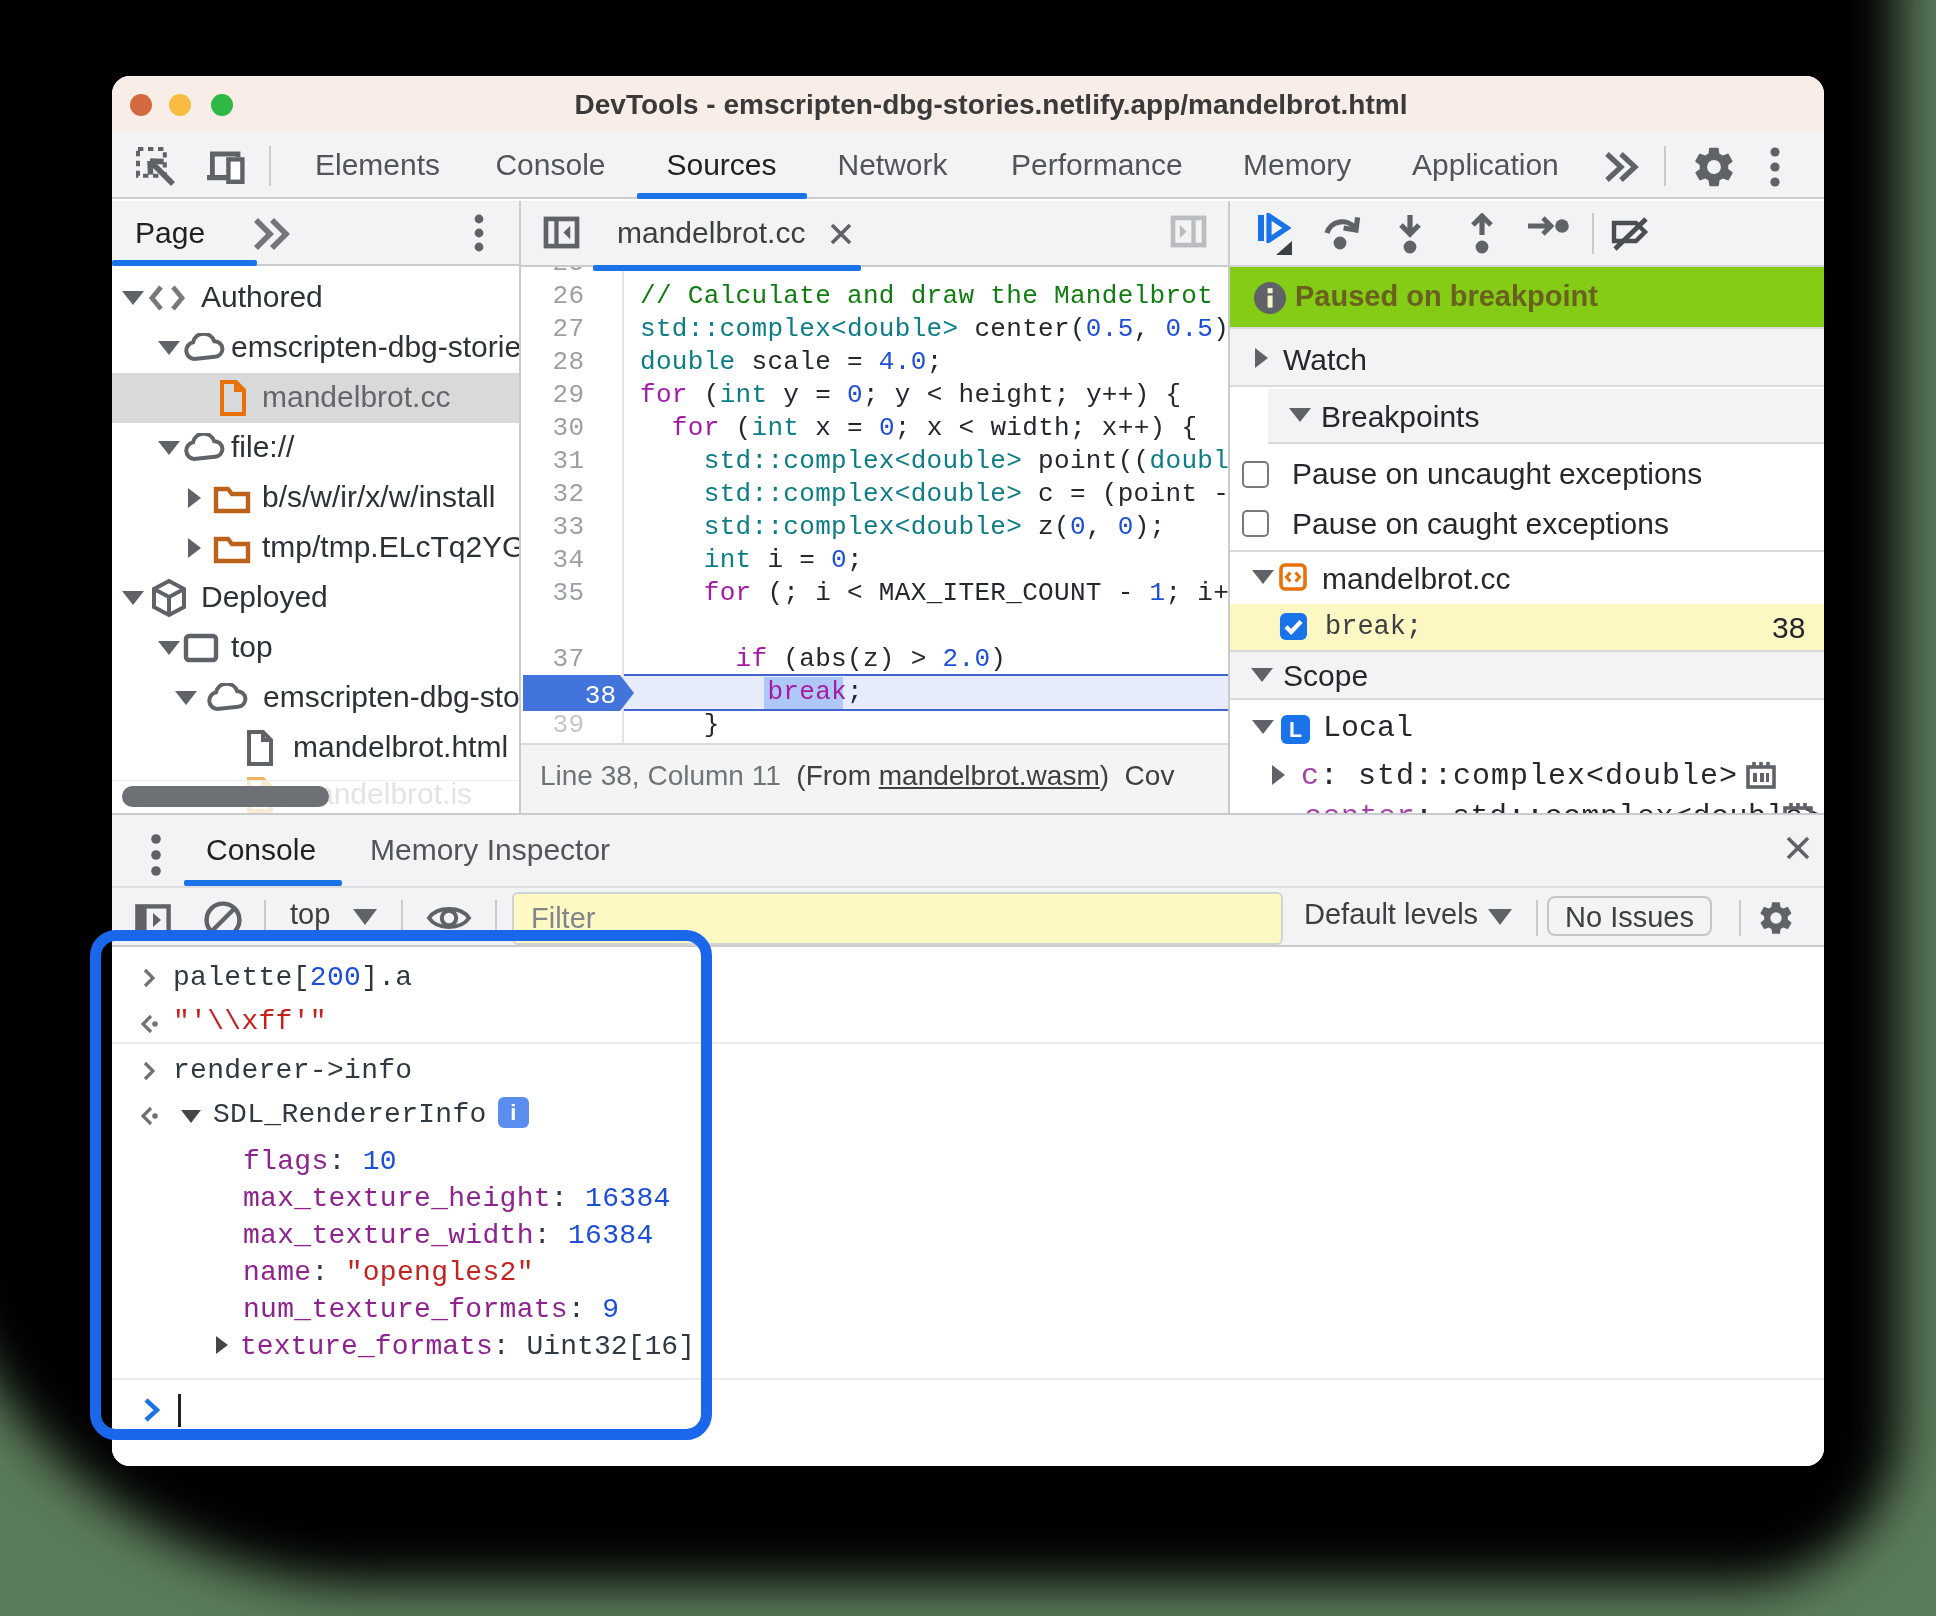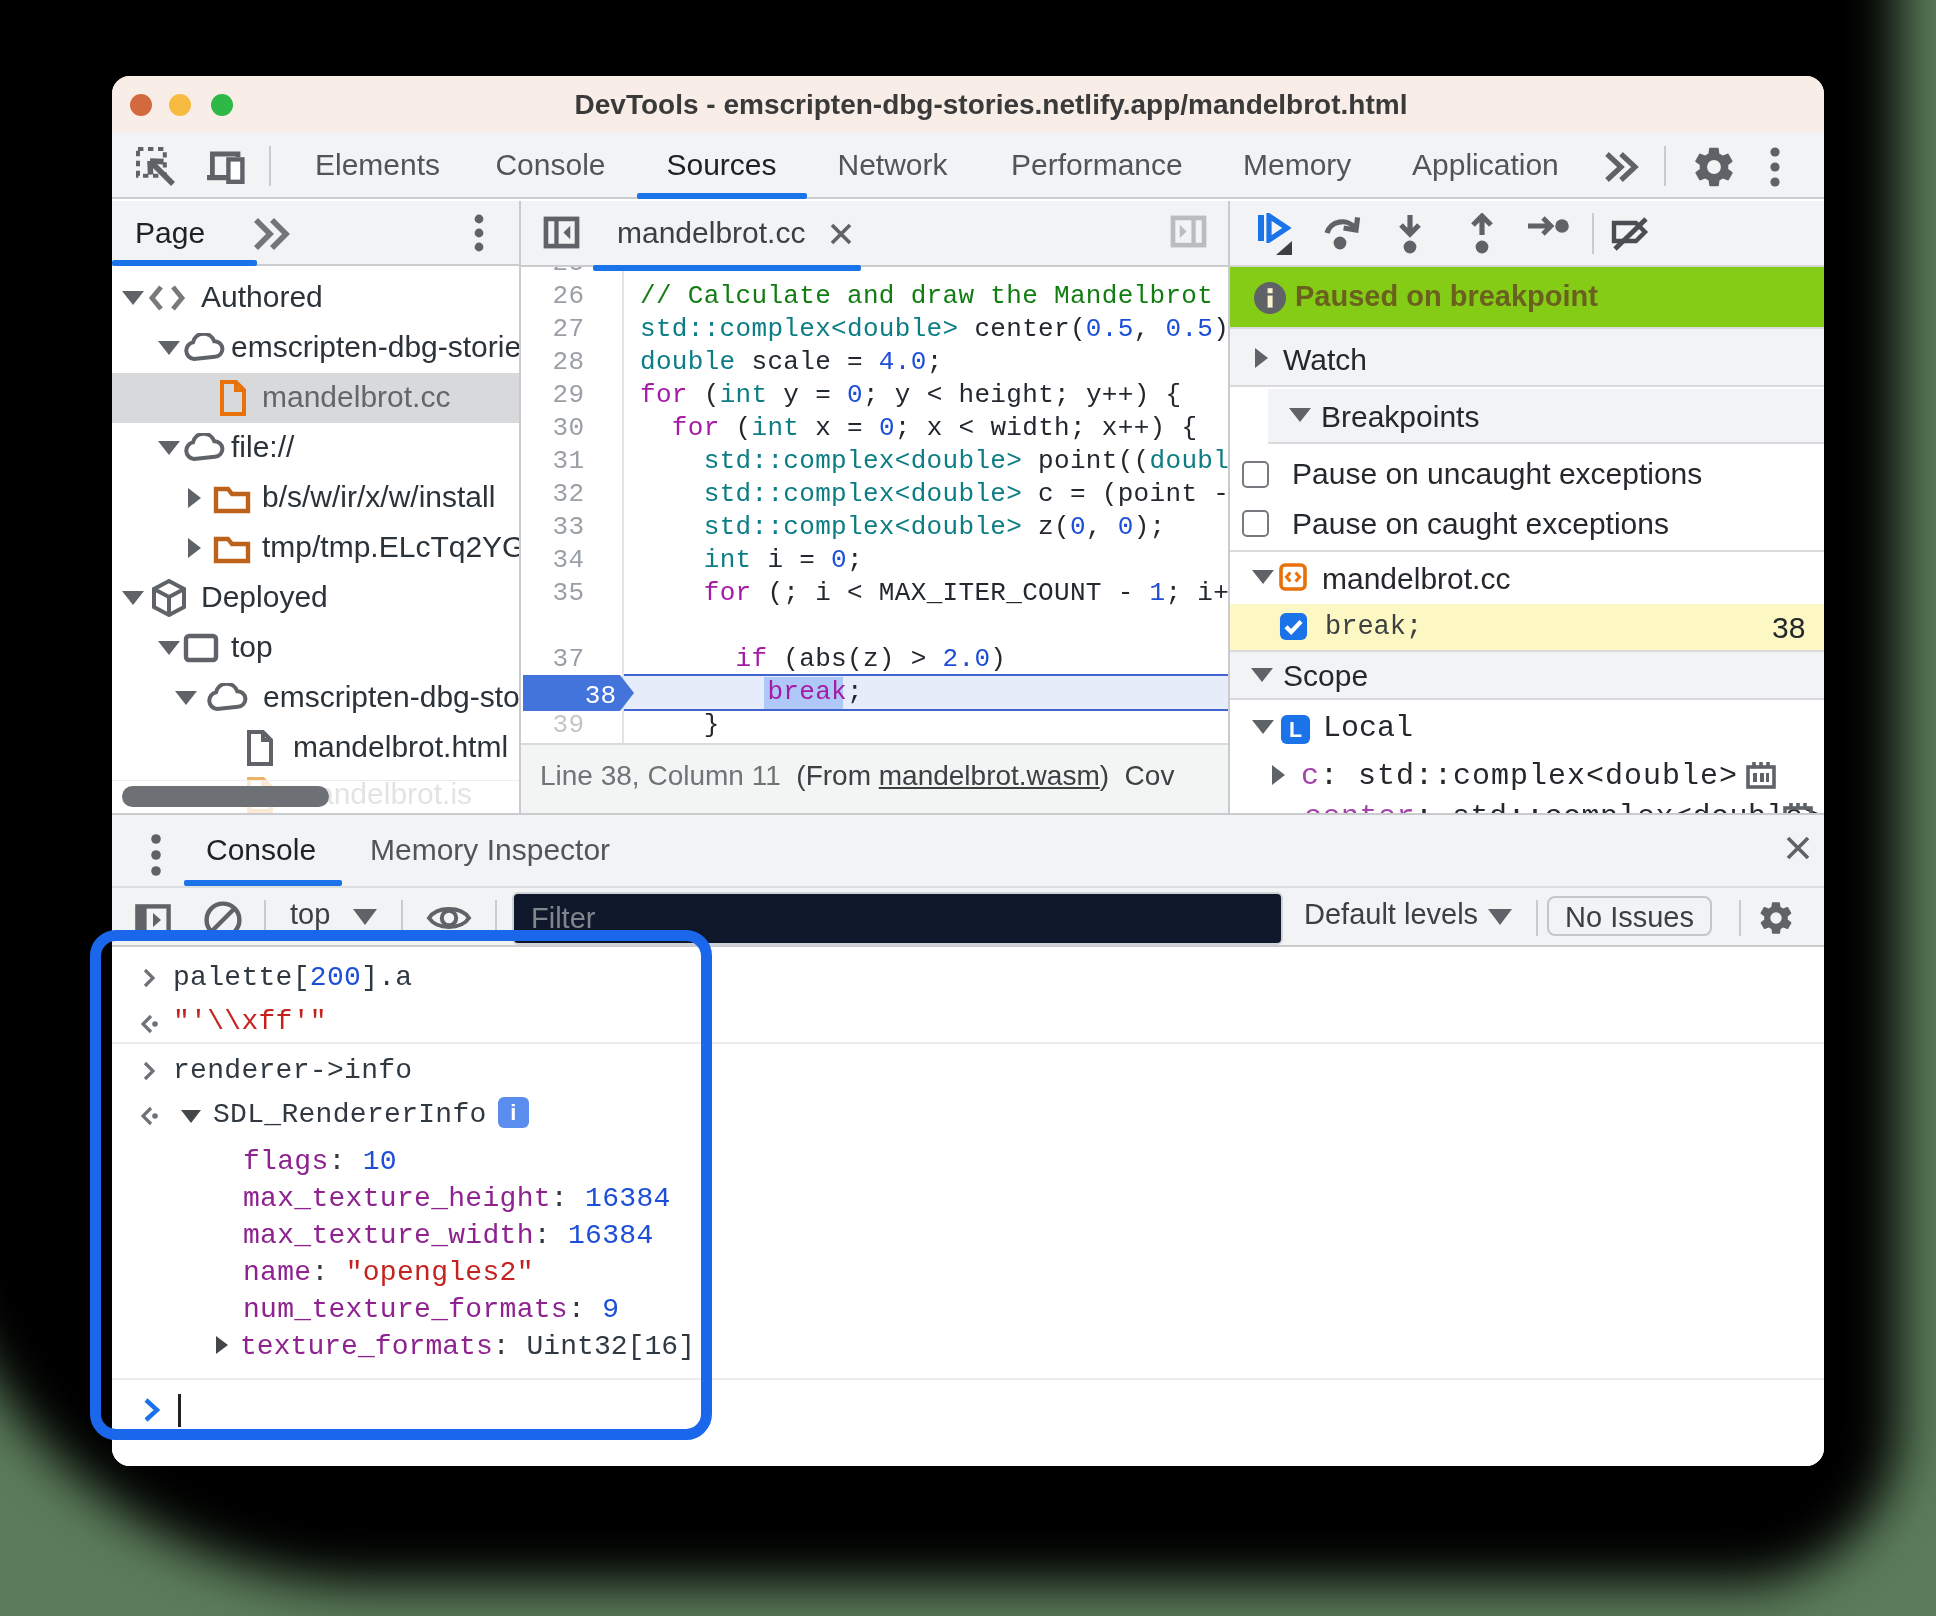--- a/index.html
+++ b/index.html
@@ -395,21 +395,21 @@
         <div class="abs" style="left:178px; top:10px; font-size:29px; color:#3c4043;">top</div>
         <svg class="abs" style="left:240px; top:20px;" width="26" height="18" viewBox="0 0 13 9">
           <path d="M0.5 0.5 H12.5 L6.5 8.5 Z" fill="#5f6368"></path>
         </svg>
         <div class="vsep" style="left:289px; top:12px; height:36px;"></div>
         <svg class="abs" style="left:313px; top:11px;" width="48" height="38" viewBox="0 0 24 19">
           <path d="M2 9.5 C6 3.5, 18 3.5, 22 9.5 C18 15.5, 6 15.5, 2 9.5 Z" fill="none" stroke="#5f6368" stroke-width="2"></path>
           <circle cx="12" cy="9.5" r="3.6" fill="none" stroke="#5f6368" stroke-width="2"></circle>
         </svg>
         <div class="vsep" style="left:383px; top:12px; height:36px;"></div>
-        <div class="abs" style="left:400px; top:4px; width:771px; height:53px; background:#0f172a; border:2px solid #d0d3d6; border-radius:6px;">
+        <div class="abs" style="left:400px; top:4px; width:771px; height:53px; background:#fef9c3; border:2px solid #d0d3d6; border-radius:6px;">
           <div class="abs" style="left:17px; top:8px; font-size:29px; color:#80868b;">Filter</div>
         </div>
         <div class="abs" style="left:1192px; top:10px; font-size:29px; color:#3c4043;">Default levels</div>
         <svg class="abs" style="left:1375px; top:20px;" width="26" height="18" viewBox="0 0 13 9">
           <path d="M0.5 0.5 H12.5 L6.5 8.5 Z" fill="#5f6368"></path>
         </svg>
         <div class="vsep" style="left:1424px; top:12px; height:36px;"></div>
         <div class="abs" style="left:1435px; top:8px; width:165px; height:40px; border:2px solid #c4c7ca; border-radius:8px; text-align:center; line-height:38px; font-size:29px; color:#3c4043;">No Issues</div>
         <div class="vsep" style="left:1627px; top:12px; height:36px;"></div>
         <svg class="abs" style="left:1645px; top:11px;" width="38" height="38" viewBox="0 0 24 24">

